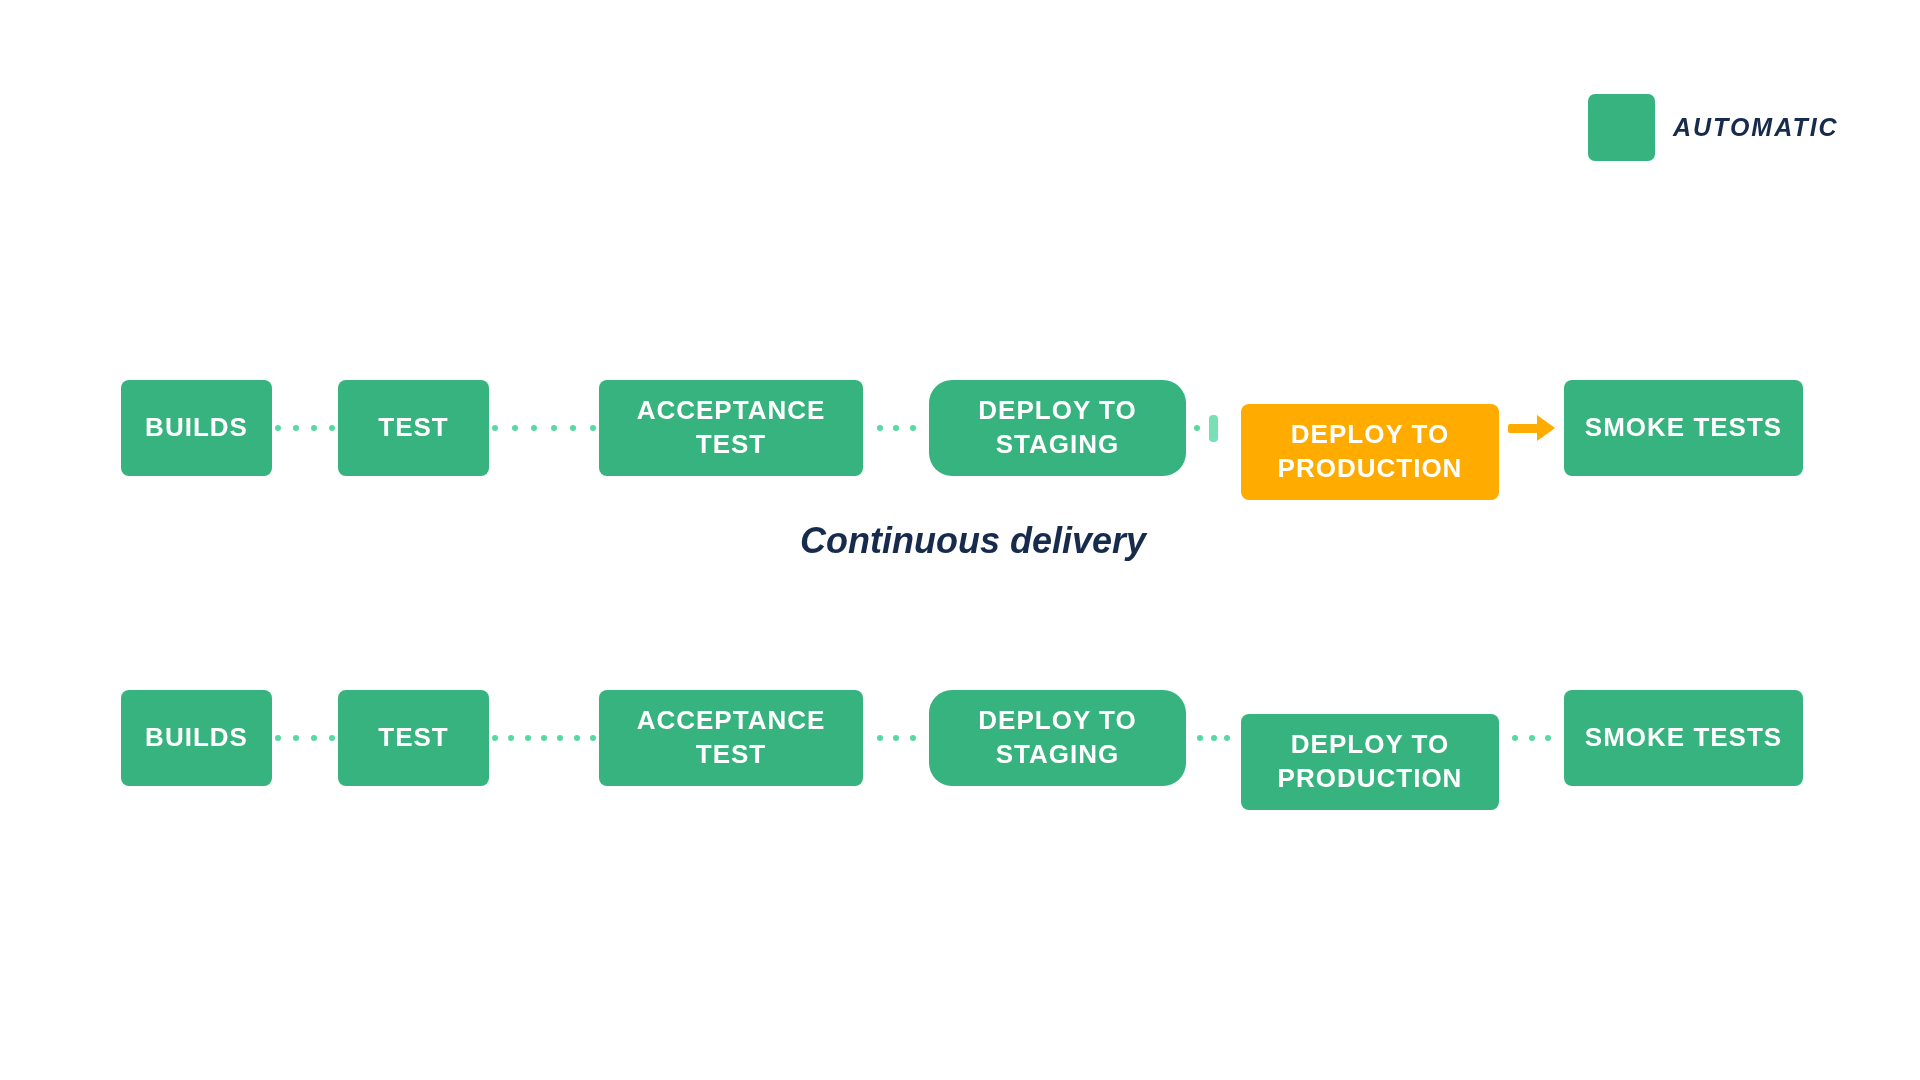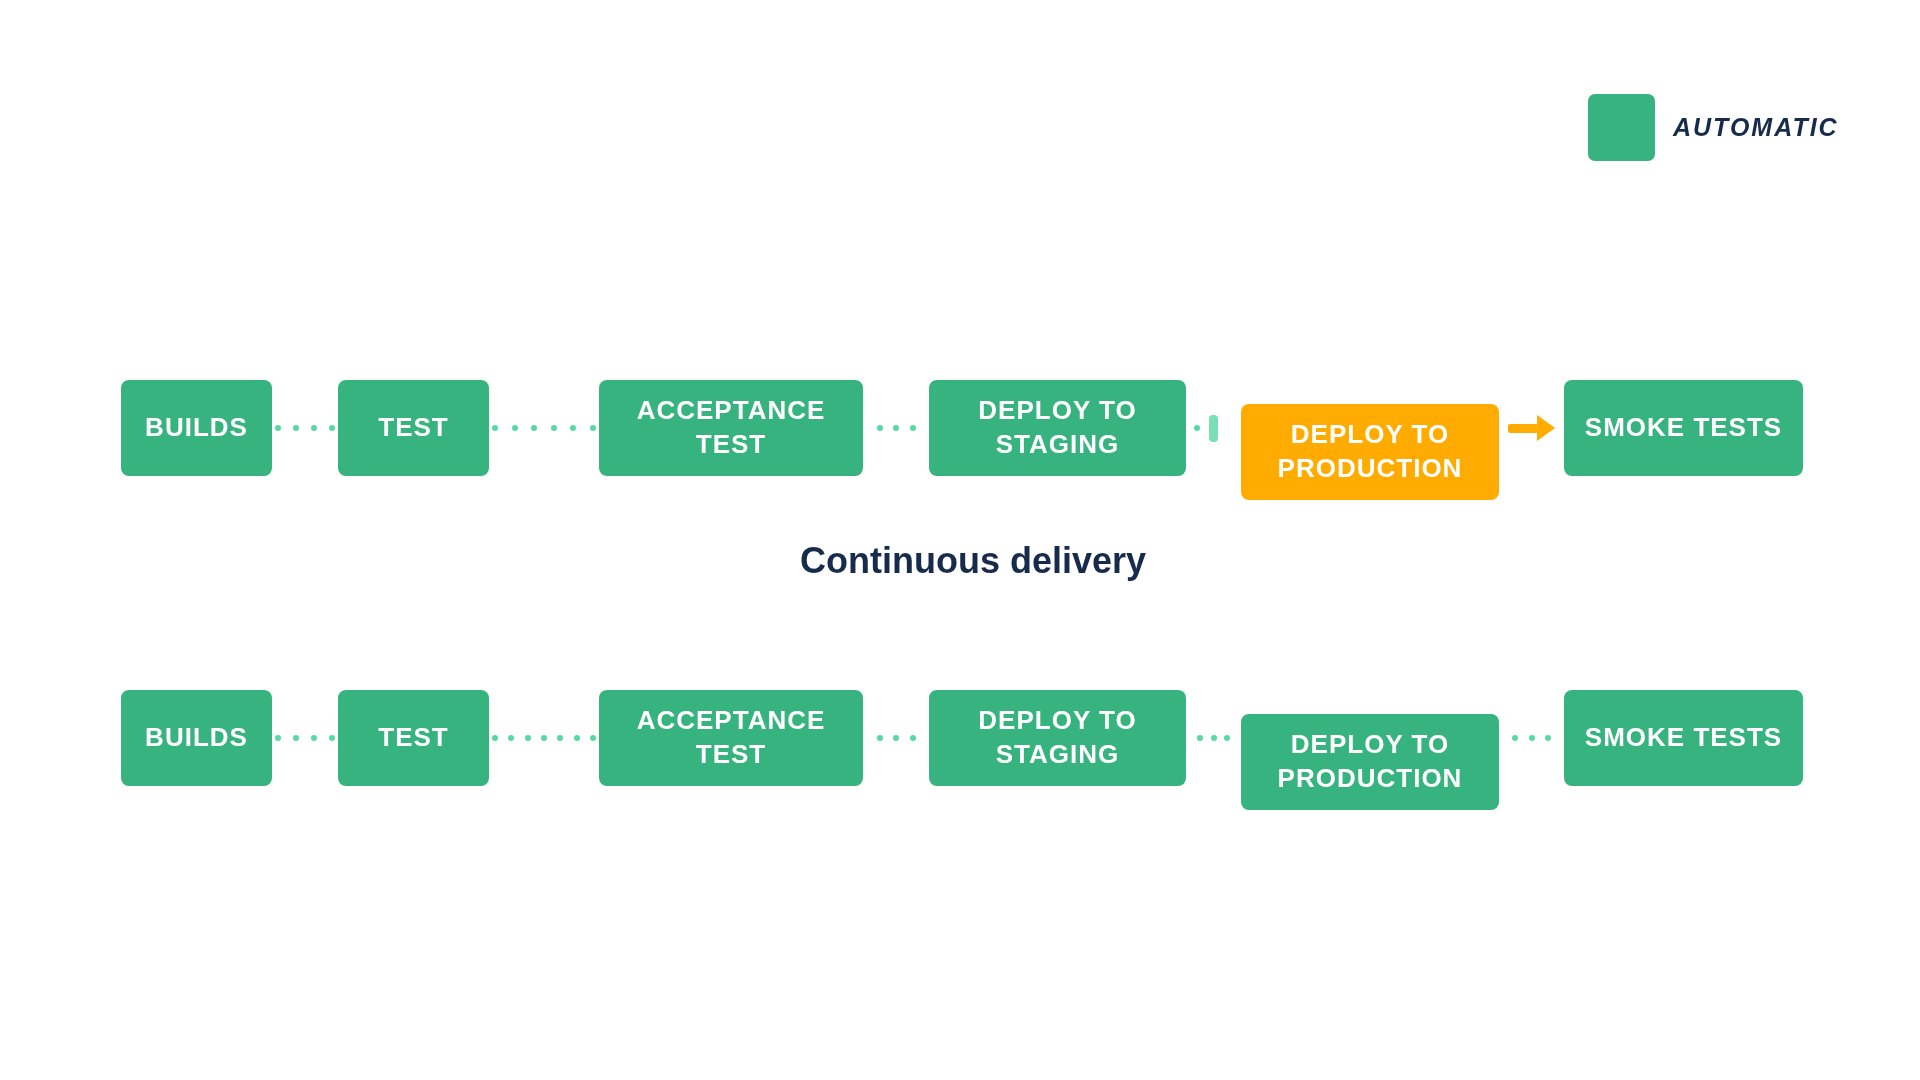--- a/index.html
+++ b/index.html
@@ -43,21 +43,21 @@
     background:var(--automatic);color:var(--box-text);
     font-weight:bold;font-size:26px;letter-spacing:1px;line-height:1.3;
     display:flex;align-items:center;justify-content:center;text-align:center;
     box-sizing:border-box;padding:0 12px;flex:0 0 auto;
   }
   .box--manual{background:var(--manual);}
   .box--two{padding:0 24px;}
   .w-builds{width:151px;}
   .w-test{width:151px;}
   .w-acceptance{width:264px;}
-  .w-staging{width:257px;}
+  .w-staging{width:257px;border-radius:23px;}
   .w-production{width:258px;margin-top:48px;}
   .w-smoke{width:239px;}
 
   
   .connector{
     display:flex;align-items:center;justify-content:space-between;
     box-sizing:border-box;padding:0 3px;flex:0 0 auto;height:96px;
   }
   .connector--spread{justify-content:space-evenly;}
   .c1{width:66px;}
@@ -79,21 +79,21 @@
     border-bottom:13px solid transparent;
     border-left:18px solid var(--manual);
     margin-left:-1px;
   }
 
   
   .caption{
     position:absolute;left:121px;width:1704px;text-align:center;
     font-size:36px;font-weight:bold;color:var(--navy);
   }
-  .caption--delivery{top:540px;}
+  .caption--delivery{top:520px;font-style:italic;}
   .caption--development{top:838px;}
 </style>
 </head>
 <body>
 
 <div class="canvas">
 
   <div class="legend">
     <div class="legend-item">
       <span class="swatch swatch--automatic"></span>

